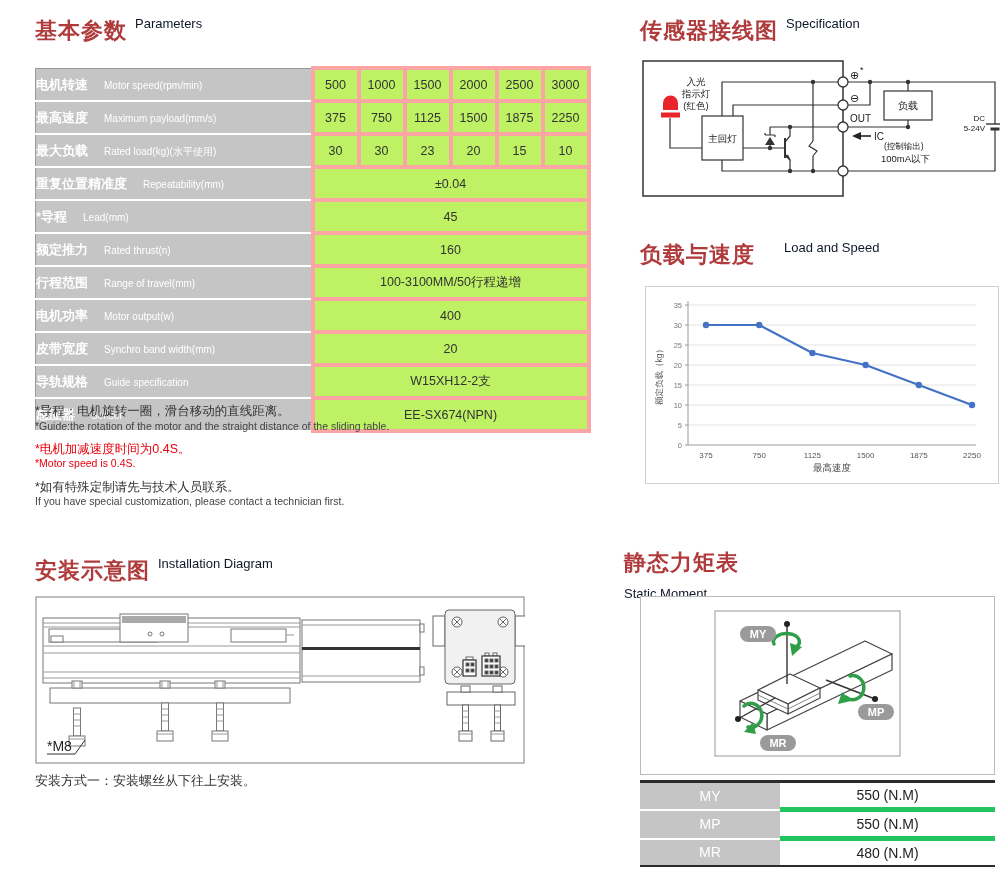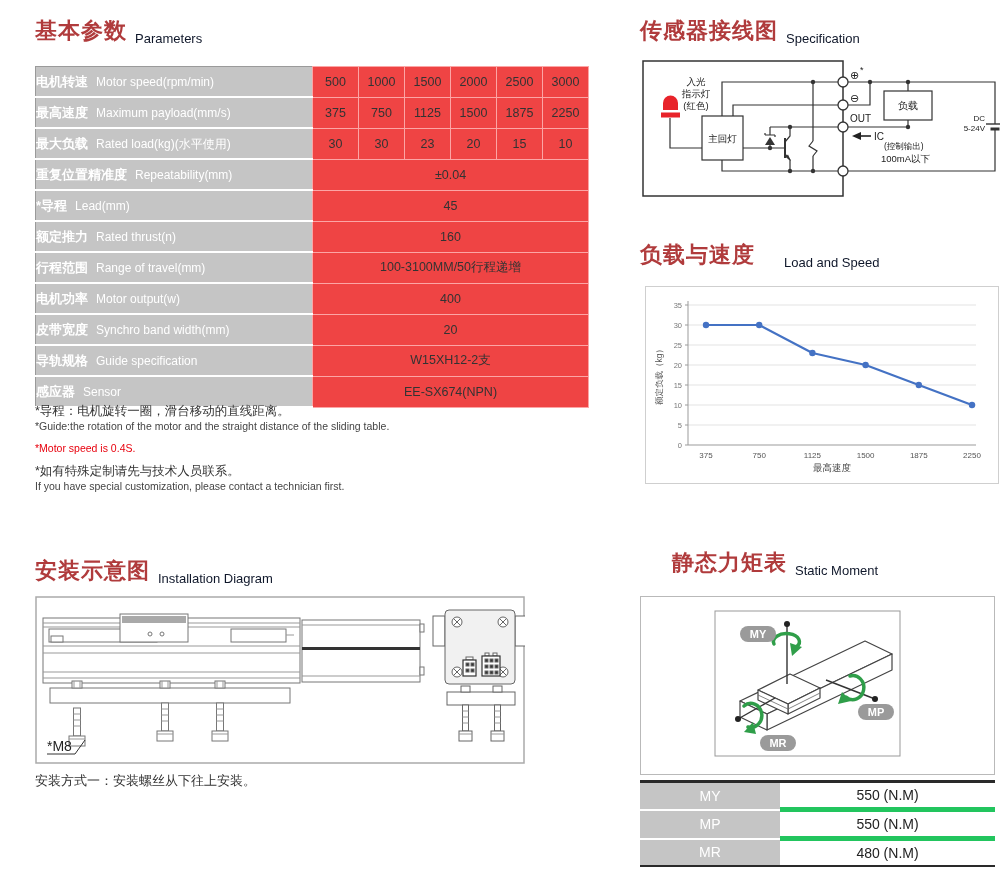--- a/index.html
+++ b/index.html
@@ -1,28 +1,28 @@
 <!DOCTYPE html>
 <html><head>
 <meta charset="utf-8">
 <style>
   html,body{margin:0;padding:0;background:#fff;}
   body{width:1000px;height:888px;position:relative;font-family:"Liberation Sans","DejaVu Sans",sans-serif;color:#333;}
   .abs{position:absolute;}
   
-  .sec-title{position:absolute;display:flex;align-items:flex-end;gap:8px;white-space:nowrap;}
+  .sec-title{position:absolute;display:flex;align-items:flex-start;gap:8px;white-space:nowrap;}
   .sec-title .zh{font-size:22px;font-weight:bold;color:#b03b3c;letter-spacing:1px;}
   .sec-title .en{font-size:13px;color:#0f172a;}
   
   table.params{border-collapse:collapse;table-layout:fixed;width:553px;border:1px solid #9a9a9a;}
   table.params td{height:29px;padding:0;}
   td.lbl{background:#c5c5c5;color:#fff;padding-left:28px;border-bottom:2px solid #fff;vertical-align:middle;}
   td.lbl .zh{font-size:13px;font-weight:bold;}
-  td.lbl .en{font-size:12px;margin-left:8px;}
-  td.val{background:#ef4444;border:1px solid #fca5a5;text-align:center;font-size:12.5px;color:#333;}
+  td.lbl .en{font-size:10px;margin-left:16px;}
+  td.val{background:#bef264;border:4px solid #fca5a5;text-align:center;font-size:12.5px;color:#333;}
   
   .notes{position:absolute;left:35px;top:404px;width:560px;}
   .note{margin-bottom:9px;line-height:1.25;}
   .note .nzh{font-size:12.5px;color:#333;}
   .note .nen{font-size:10.5px;color:#444;}
   .note.red .nzh,.note.red .nen{color:#e8000d;}
   
   svg.chart{background:#fff;border:1px solid #cfcfcf;}
   
   table.moment{border-collapse:collapse;table-layout:fixed;width:355px;border-top:3px solid #2a2a2a;border-bottom:2px solid #2a2a2a;}
@@ -114,20 +114,21 @@
       </tr>
 </tbody>
   </table>
 
 <div class="notes">
   <div class="note">
     <div class="nzh">*导程：电机旋转一圈，滑台移动的直线距离。</div>
     <div class="nen">*Guide:the rotation of the motor and the straight distance of the sliding table.</div>
   </div>
   <div class="note red">
+    <div class="nzh">*电机加减速度时间为0.4S。</div>
     <div class="nen">*Motor speed is 0.4S.</div>
   </div>
   <div class="note">
     <div class="nzh">*如有特殊定制请先与技术人员联系。</div>
     <div class="nen">If you have special customization, please contact a technician first.</div>
   </div>
 </div>
 
 <div class="sec-title" style="left:640px;top:16px;">
   <span class="zh">传感器接线图</span>
@@ -353,21 +354,21 @@
       <path d="M459.5,115 h6 M459.5,121 h6 M459.5,127 h6" stroke="#999"></path>
     <rect x="456" y="135" width="13" height="10"></rect>
       <path d="M456,138 h13" stroke="#999"></path>
   </g>
   <path d="M12,158 H40 L50,144" stroke="#333" fill="none"></path>
   <text x="12" y="155" font-size="14" fill="#222">*M8</text>
 </svg>
 
 <div class="caption">安装方式一：安装螺丝从下往上安装。</div>
 
-<div class="sec-title" style="left:672px;top:548px;">
+<div class="sec-title" style="left:624px;top:548px;flex-direction:column;">
   <span class="zh">静态力矩表</span>
   <span class="en">Static Moment</span>
 </div>
 
 <svg class="abs" style="left:640px;top:596px;" width="355" height="179" viewBox="0 0 355 179">
   <rect x="0.5" y="0.5" width="354" height="178" fill="#fff" stroke="#b9b9b9"></rect>
   <rect x="75" y="15" width="185" height="145" fill="#fff" stroke="#999"></rect>
 
   <g stroke="#444" stroke-width="1.2" fill="#fff" stroke-linejoin="round">
     <polygon points="100,105 225,45 252,58 127,118"></polygon>

